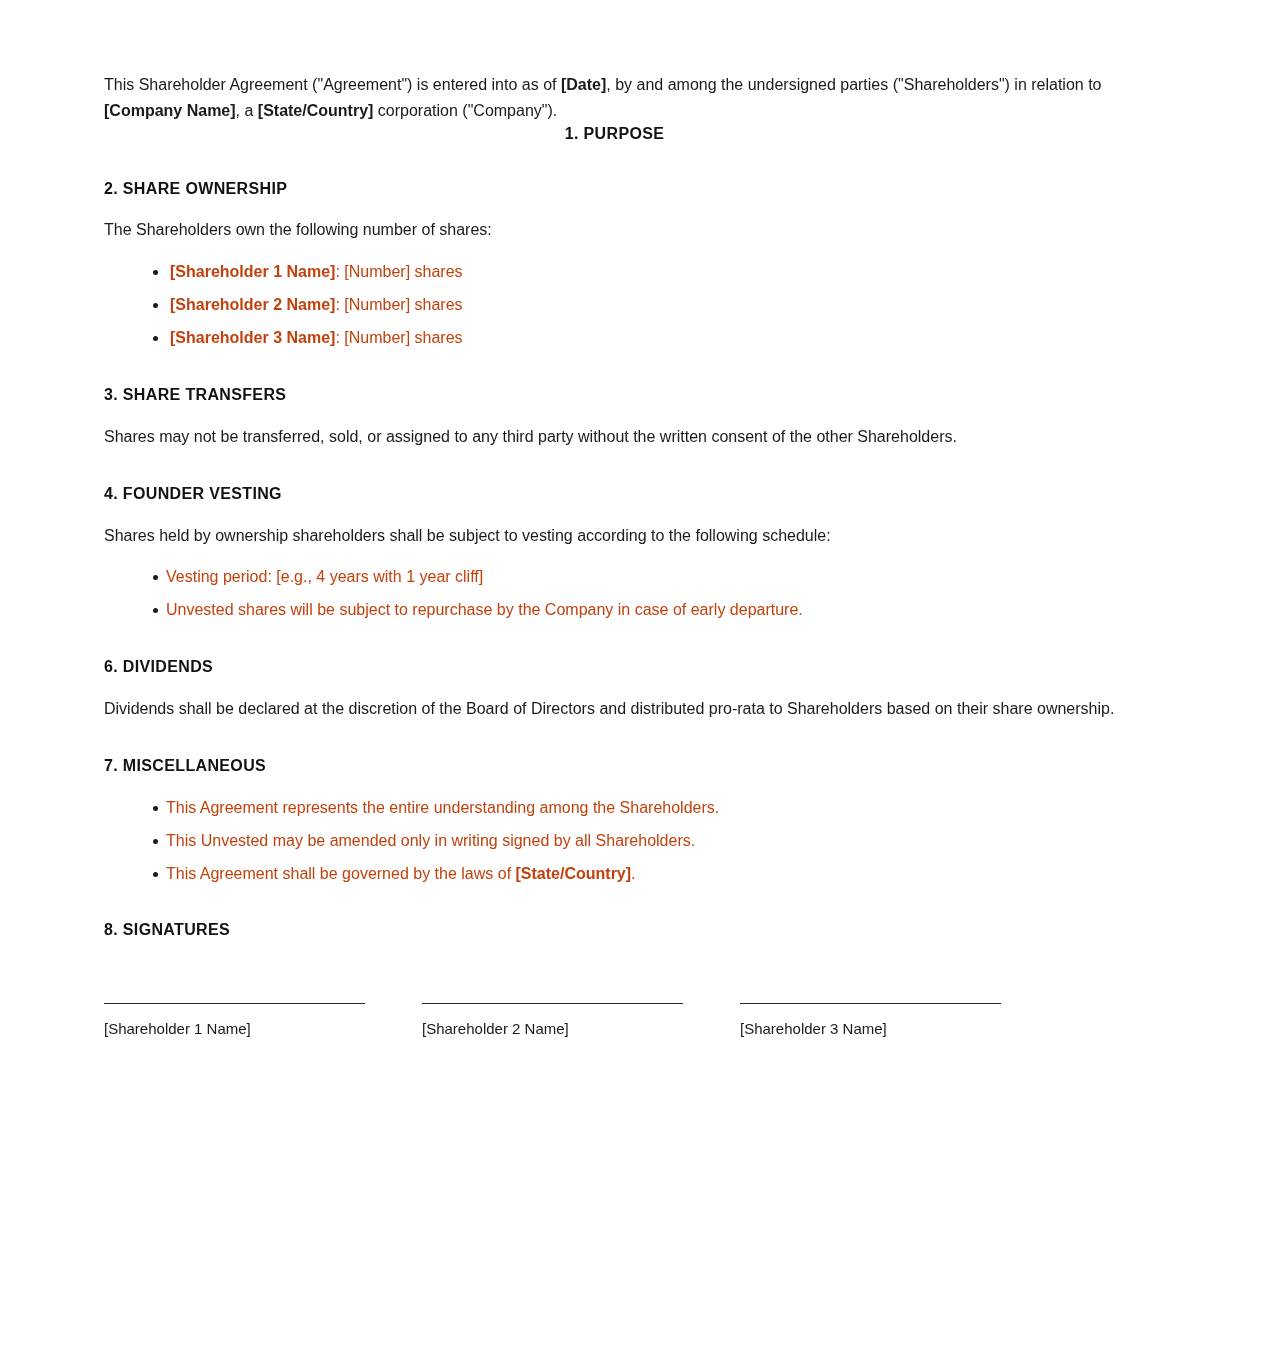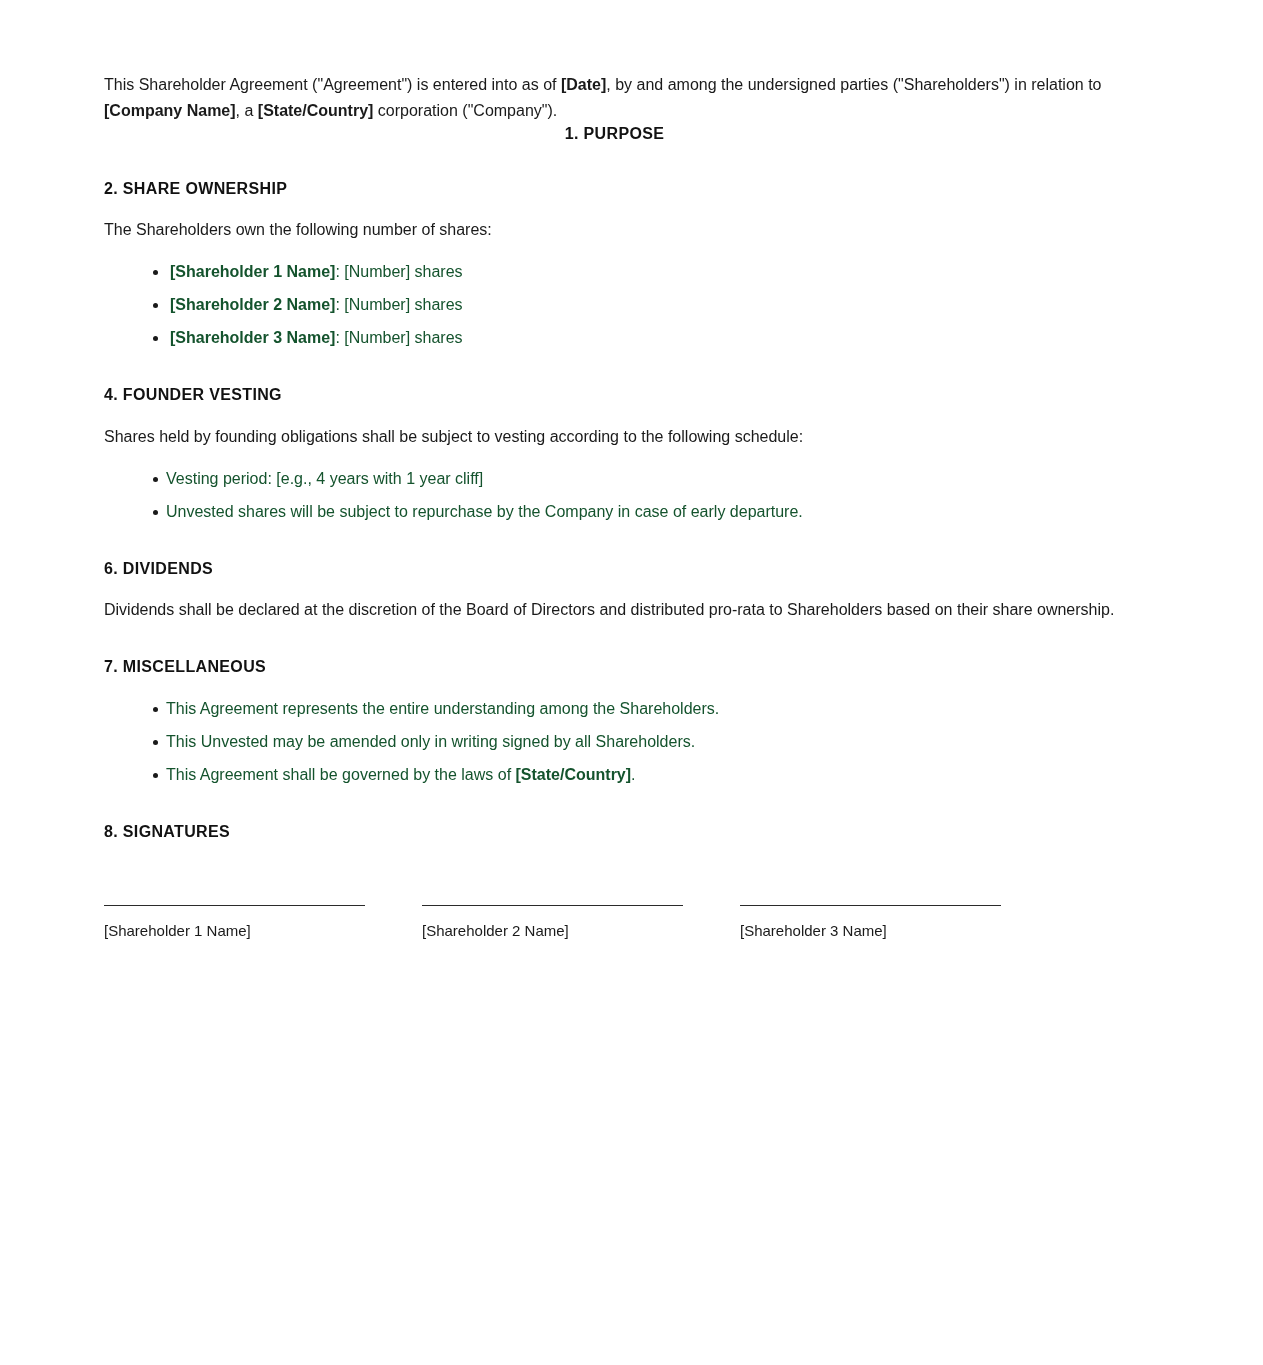--- a/index.html
+++ b/index.html
@@ -56,21 +56,21 @@
     text-align: center;
   }
   ul.bullets {
     margin: 16px 0 0 0;
     padding: 0 0 0 0;
     list-style: none;
   }
   ul.bullets li {
     font-size: 16px;
     line-height: 1.62;
-    color: #14532d;
+    color: #c2410c;
     position: relative;
     padding-left: 66px;
     margin-bottom: 7px;
   }
   ul.bullets li:last-child {
     margin-bottom: 0;
   }
   ul.bullets li::before {
     content: "";
     position: absolute;
@@ -126,24 +126,28 @@
   <div class="section">
     <h2 class="section-heading">2. SHARE OWNERSHIP</h2>
     <p class="body-text">The Shareholders own the following number of shares:</p>
     <ul class="bullets">
       <li><b>[Shareholder 1 Name]</b><span>: [Number] shares</span></li>
       <li><b>[Shareholder 2 Name]</b><span>: [Number] shares</span></li>
       <li><b>[Shareholder 3 Name]</b><span>: [Number] shares</span></li>
     </ul>
   </div>
 
+  <div class="section">
+    <h2 class="section-heading">3. SHARE TRANSFERS</h2>
+    <p class="body-text">Shares may not be transferred, sold, or assigned to any third party without the written consent of the other Shareholders.</p>
+  </div>
 
   <div class="section">
     <h2 class="section-heading">4. FOUNDER VESTING</h2>
-    <p class="body-text">Shares held by founding obligations shall be subject to vesting according to the following schedule:</p>
+    <p class="body-text">Shares held by ownership shareholders shall be subject to vesting according to the following schedule:</p>
     <ul class="bullets tight">
       <li>Vesting period: [e.g., 4 years with 1 year cliff]</li>
       <li>Unvested shares will be subject to repurchase by the Company in case of early departure.</li>
     </ul>
   </div>
 
 
   <div class="section">
     <h2 class="section-heading">6. DIVIDENDS</h2>
     <p class="body-text">Dividends shall be declared at the discretion of the Board of Directors and distributed pro-rata to Shareholders based on their share ownership.</p>

